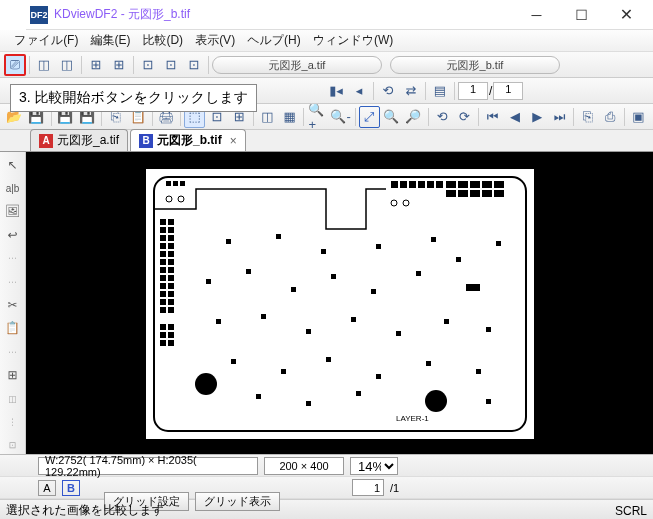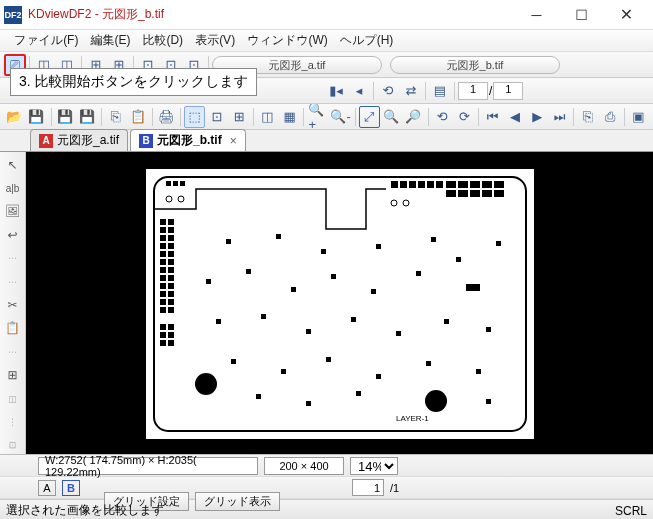--- a/index.html
+++ b/index.html
@@ -1,31 +1,31 @@
 <!DOCTYPE html>
 <html><head>
 <meta charset="utf-8">
 <style>
 * { margin: 0; padding: 0; box-sizing: border-box; font-family: "MS UI Gothic", "Meiryo", sans-serif; }
 body { width: 653px; height: 519px; background: #fff; overflow: hidden; font-size: 12px; }
-.titlebar { height: 30px; background: #fff; display: flex; align-items: center; padding: 12px 4px; border-bottom: 1px solid #ddd; }
+.titlebar { height: 30px; background: #fff; display: flex; align-items: center; padding: 12px 4px; border-bottom: 1px solid #ddd; margin-left: 26px; }
 .titlebar .appicon { width: 18px; height: 18px; background: #1e4a8a; color: #fff; font-size: 9px; font-weight: bold; display: flex; align-items: center; justify-content: center; margin-right: 6px; }
-.titlebar .title { flex: 1; color: #b91c1c; }
+.titlebar .title { flex: 1; color: #8b5cf6; }
 .winctrl { display: flex; }
 .winctrl div { width: 45px; height: 28px; display: flex; align-items: center; justify-content: center; color: #333; font-size: 14px; }
 .winctrl .close { font-size: 16px; }
 .menubar { height: 22px; display: flex; align-items: center; padding: 0 8px; gap: 0; border-bottom: 1px solid #ddd; background: linear-gradient(#fdfdfd,#f0f0f0); }
 .menubar span { padding: 2px 6px; color: #222; }
 .toolbar { height: 26px; display: flex; align-items: center; padding: 1px 4px; gap: 1px; border-bottom: 1px solid #ccc; background: linear-gradient(#fafafa,#ececec); }
 .tbtn { width: 22px; height: 22px; display: flex; align-items: center; justify-content: center; border: 1px solid transparent; border-radius: 2px; }
 .tbtn.highlight { border: 2px solid #e02020; background: #cde6ff; }
 .sep { width: 1px; height: 18px; background: #ccc; margin: 0 2px; }
 .filetab { height: 18px; min-width: 170px; border: 1px solid #bbb; border-radius: 9px; background: linear-gradient(#fff,#e8e8e8); text-align: center; font-size: 11px; color: #444; padding-top: 1px; }
 .icon { font-size: 13px; color: #3a5a8a; }
-.tooltip { position: absolute; left: 10px; top: 68px; background: #fff; border: 1px solid #888; padding: 4px 8px; font-size: 14px; z-index: 100; }
+.tooltip { position: absolute; left: 10px; top: 84px; background: #fff; border: 1px solid #888; padding: 4px 8px; font-size: 14px; z-index: 100; }
 .pagelabel { width: 30px; height: 18px; border: 1px solid #bbb; background: #fff; text-align: center; font-size: 11px; }
 .doctabs { height: 22px; display: flex; align-items: flex-end; background: #f0f0f0; border-bottom: 1px solid #999; padding-left: 30px; }
 .doctab { display: flex; align-items: center; gap: 4px; padding: 2px 8px; border: 1px solid #999; border-bottom: none; background: #fff; border-top-left-radius: 4px; border-top-right-radius: 4px; margin-right: 2px; font-size: 12px; }
 .doctab.inactive { background: #e8e8e8; }
 .badge { width: 14px; height: 14px; color: #fff; font-size: 10px; font-weight: bold; display: flex; align-items: center; justify-content: center; }
 .badge.a { background: #d03030; }
 .badge.b { background: #3048c0; }
 .doctab .x { color: #666; margin-left: 4px; }
 .workarea { display: flex; height: 302px; }
 .sidetools { width: 26px; background: linear-gradient(90deg,#f8f8f8,#ececec); border-right: 1px solid #ccc; display: flex; flex-direction: column; align-items: center; padding-top: 4px; gap: 6px; }
@@ -54,22 +54,22 @@
     <div>☐</div>
     <div class="close">✕</div>
   </div>
 </div>
 
 <div class="menubar">
   <span>ファイル(F)</span>
   <span>編集(E)</span>
   <span>比較(D)</span>
   <span>表示(V)</span>
+  <span>ヘルプ(H)</span>
   <span>ウィンドウ(W)</span>
-  <span>ヘルプ(H)</span>
 </div>
 
 <div class="toolbar">
   <div class="tbtn highlight">
       <span class="icon">⎚</span>
     </div>
   <div class="sep"></div>
   <div class="tbtn">
       <span class="icon">◫</span>
     </div>

